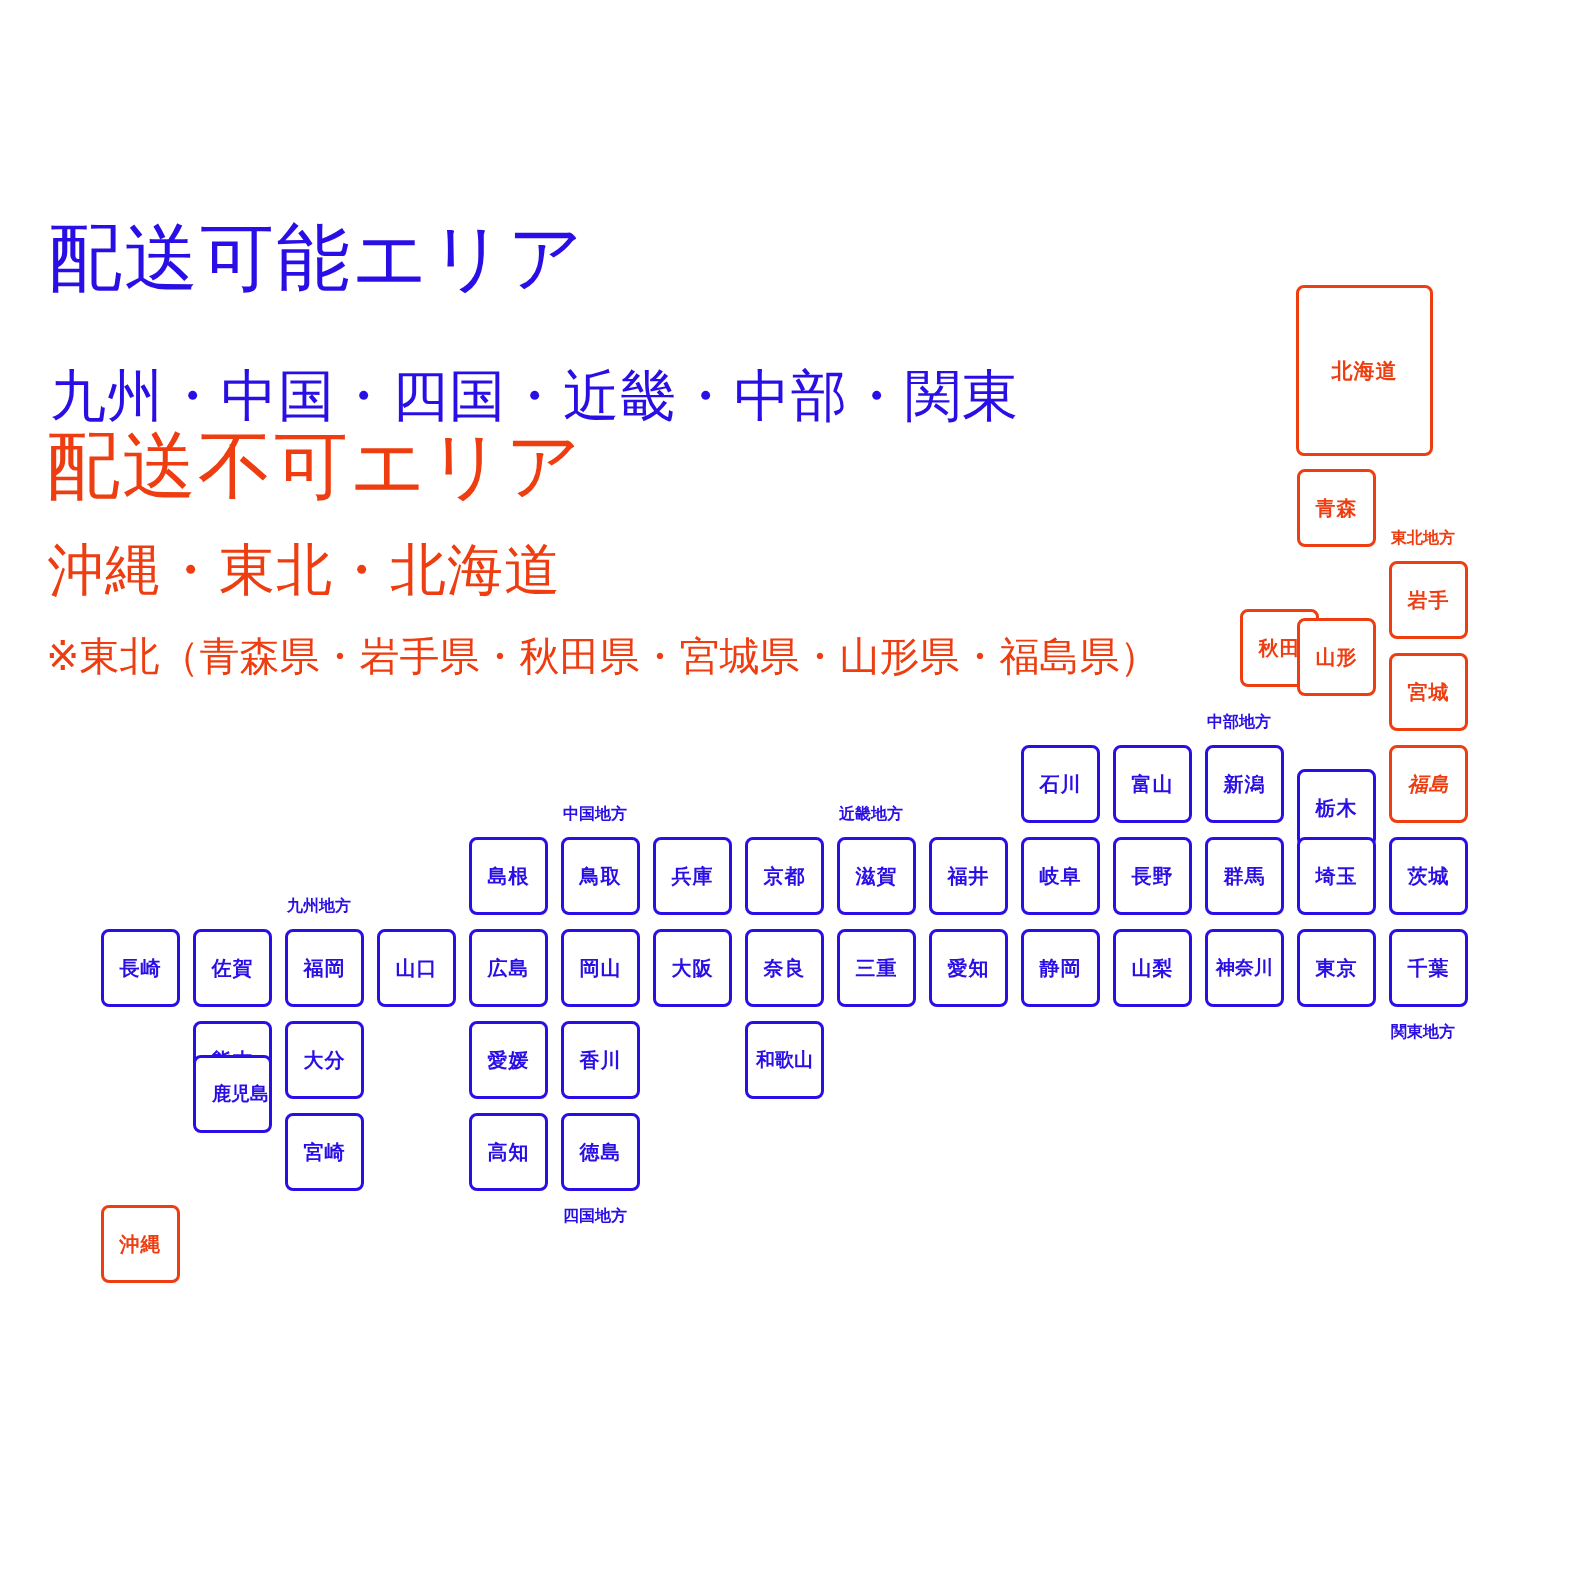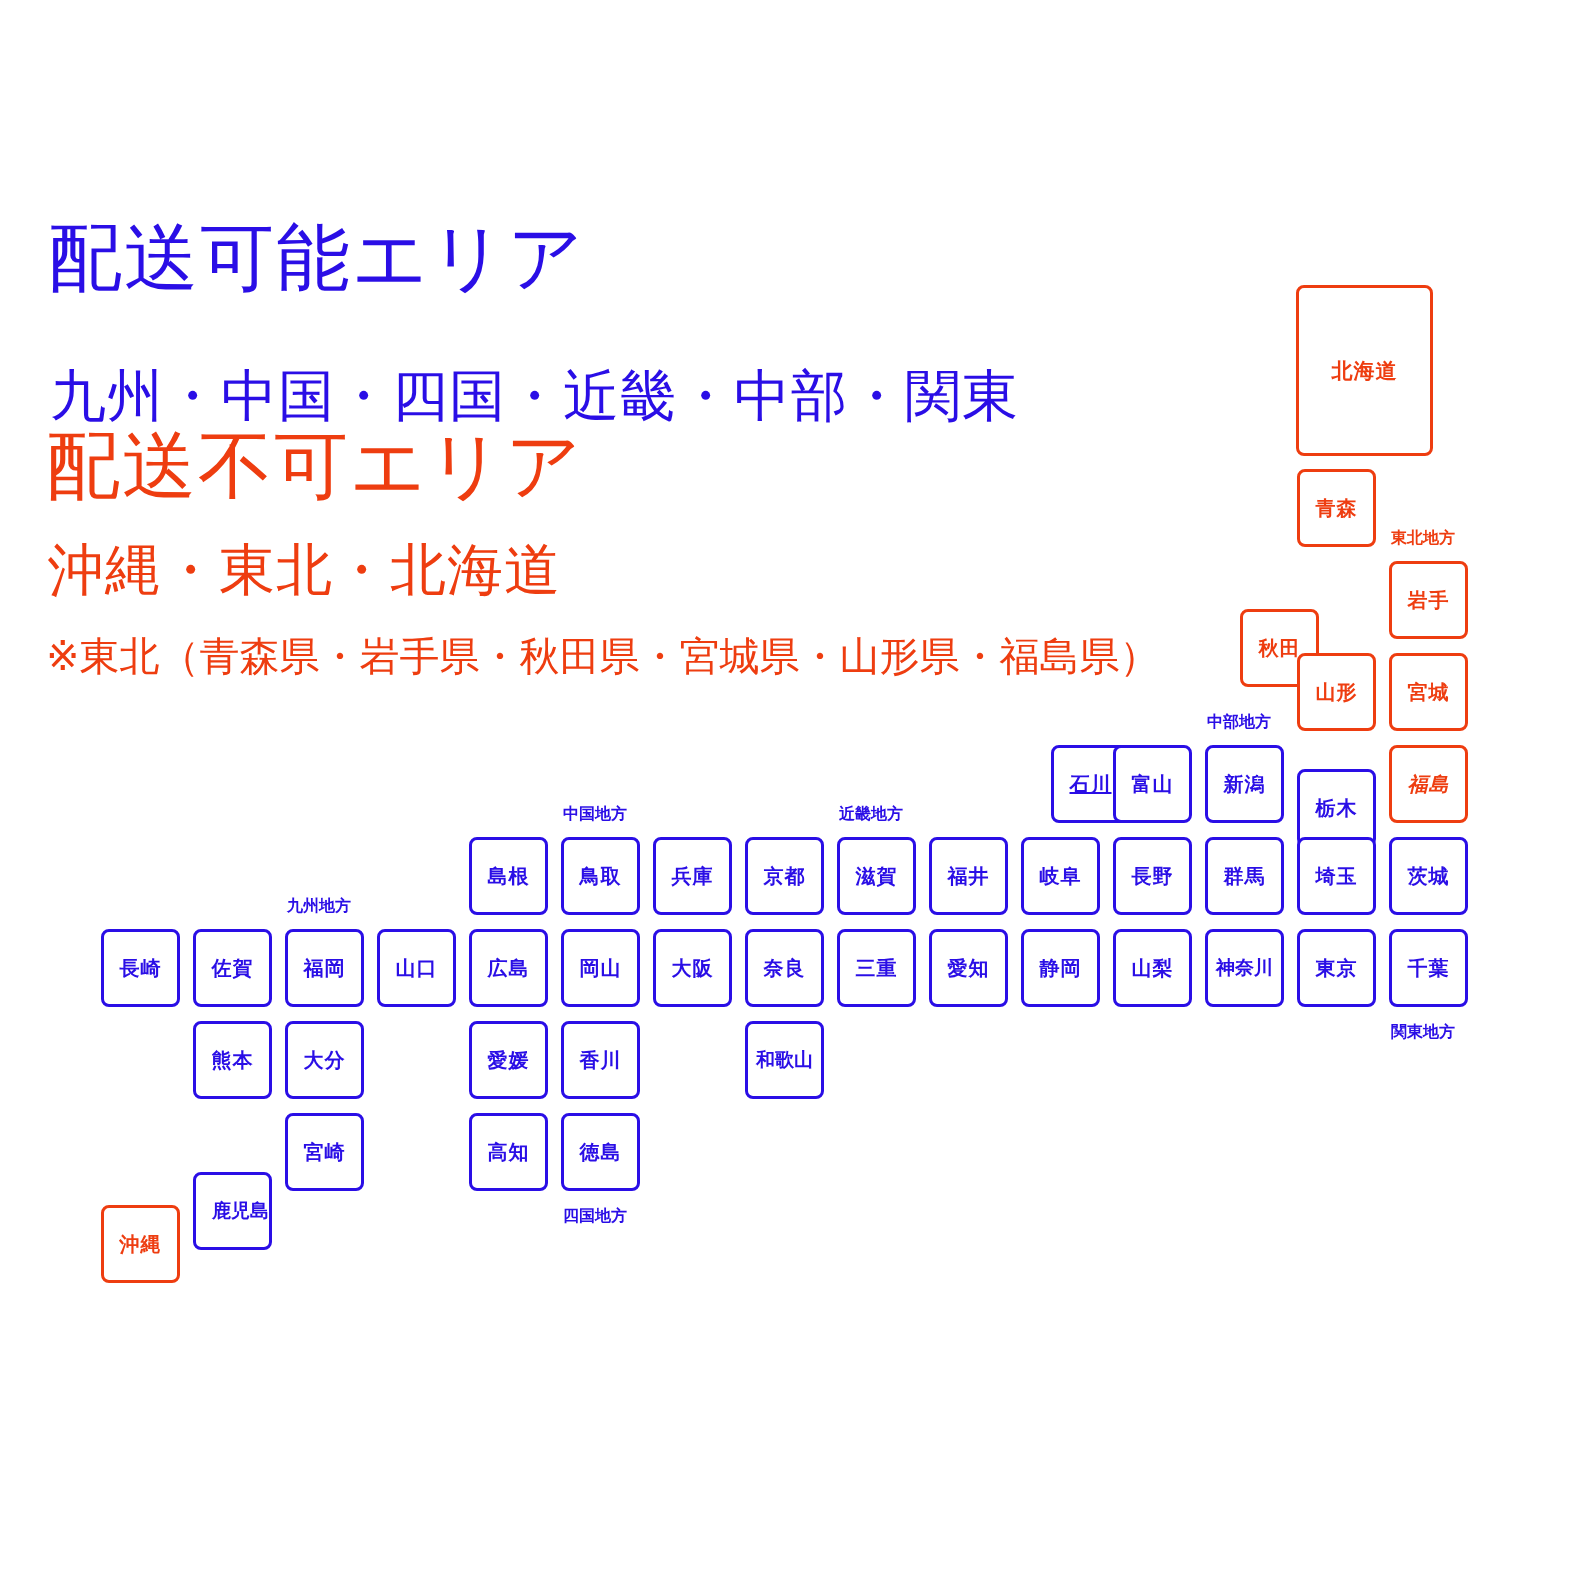--- a/index.html
+++ b/index.html
@@ -36,26 +36,26 @@
 <div class="region-label blue" style="left:563px; top:1206px;">四国地方</div>
 <div class="region-label blue" style="left:839px; top:804px;">近畿地方</div>
 <div class="region-label blue" style="left:1207px; top:712px;">中部地方</div>
 <div class="region-label blue" style="left:1391px; top:1022px;">関東地方</div>
 <div class="region-label red" style="left:1391px; top:528px;">東北地方</div>
 
 <div class="pref ng big" style="left:1296px; top:285px;">北海道</div>
 <div class="pref ng" style="left:1297px; top:469px;">青森</div>
 <div class="pref ng" style="left:1240px; top:561px;margin-top:48px;">秋田</div>
 <div class="pref ng" style="left:1389px; top:561px;">岩手</div>
-<div class="pref ng" style="left:1297px; top:653px;">山形</div>
+<div class="pref ng" style="left:1297px; top:618px;">山形</div>
 <div class="pref ng" style="left:1389px; top:653px;">宮城</div>
 <div class="pref ng" style="left:1389px; top:745px;font-style:italic;">福島</div>
 <div class="pref ng" style="left:101px; top:1205px;">沖縄</div>
 
-<div class="pref" style="left:1051px; top:745px;text-decoration:underline;">石川</div>
+<div class="pref" style="left:1021px; top:745px;">石川</div>
 <div class="pref" style="left:1113px; top:745px;">富山</div>
 <div class="pref" style="left:1205px; top:745px;">新潟</div>
 <div class="pref" style="left:1297px; top:745px;margin-top:24px;">栃木</div>
 
 <div class="pref" style="left:469px; top:837px;">島根</div>
 <div class="pref" style="left:561px; top:837px;">鳥取</div>
 <div class="pref" style="left:653px; top:837px;">兵庫</div>
 <div class="pref" style="left:745px; top:837px;">京都</div>
 <div class="pref" style="left:837px; top:837px;">滋賀</div>
 <div class="pref" style="left:929px; top:837px;">福井</div>
@@ -80,16 +80,16 @@
 <div class="pref long" style="left:1205px; top:929px;">神奈川</div>
 <div class="pref" style="left:1297px; top:929px;">東京</div>
 <div class="pref" style="left:1389px; top:929px;">千葉</div>
 
 <div class="pref" style="left:193px; top:1021px;">熊本</div>
 <div class="pref" style="left:285px; top:1021px;">大分</div>
 <div class="pref" style="left:469px; top:1021px;">愛媛</div>
 <div class="pref" style="left:561px; top:1021px;">香川</div>
 <div class="pref long" style="left:745px; top:1021px;">和歌山</div>
 
-<div class="pref long" style="left:193px; top:1172px;padding-left:16px;">鹿児島</div>
+<div class="pref long" style="left:193px; top:1055px;padding-left:16px;">鹿児島</div>
 <div class="pref" style="left:285px; top:1113px;">宮崎</div>
 <div class="pref" style="left:469px; top:1113px;">高知</div>
 <div class="pref" style="left:561px; top:1113px;font-family:Liberation Mono, monospace;">徳島</div>
 
 </body></html>

